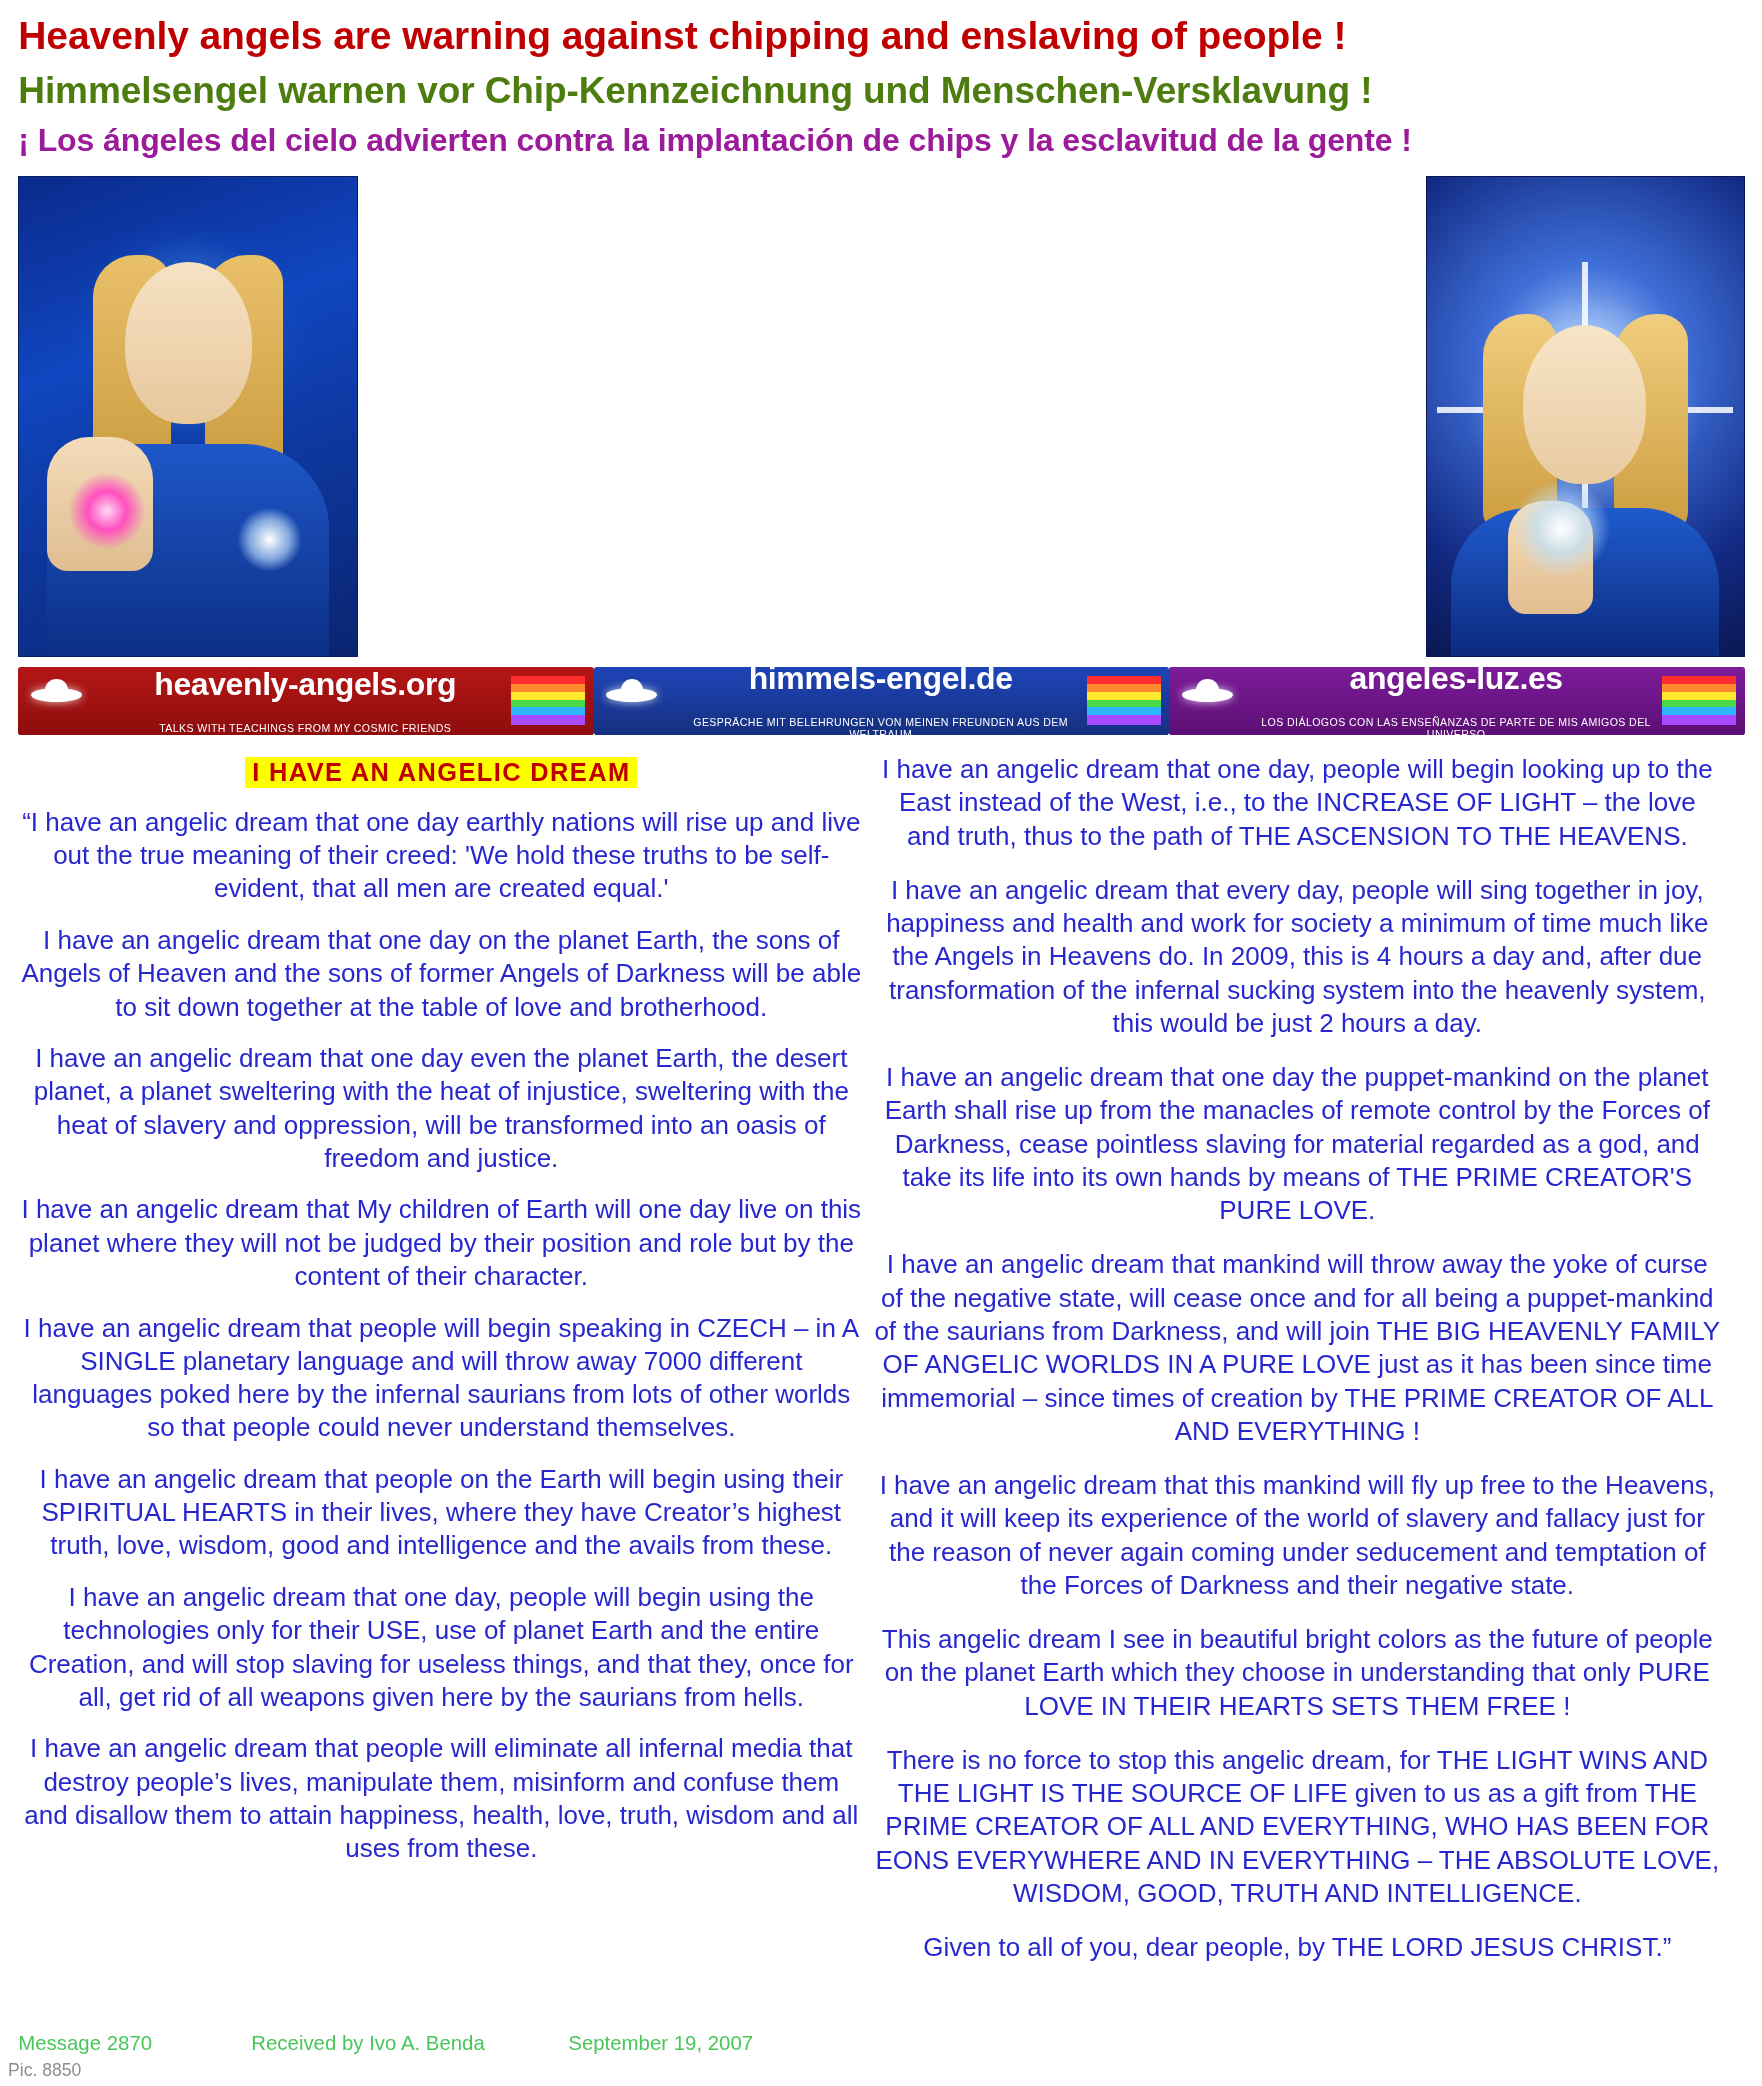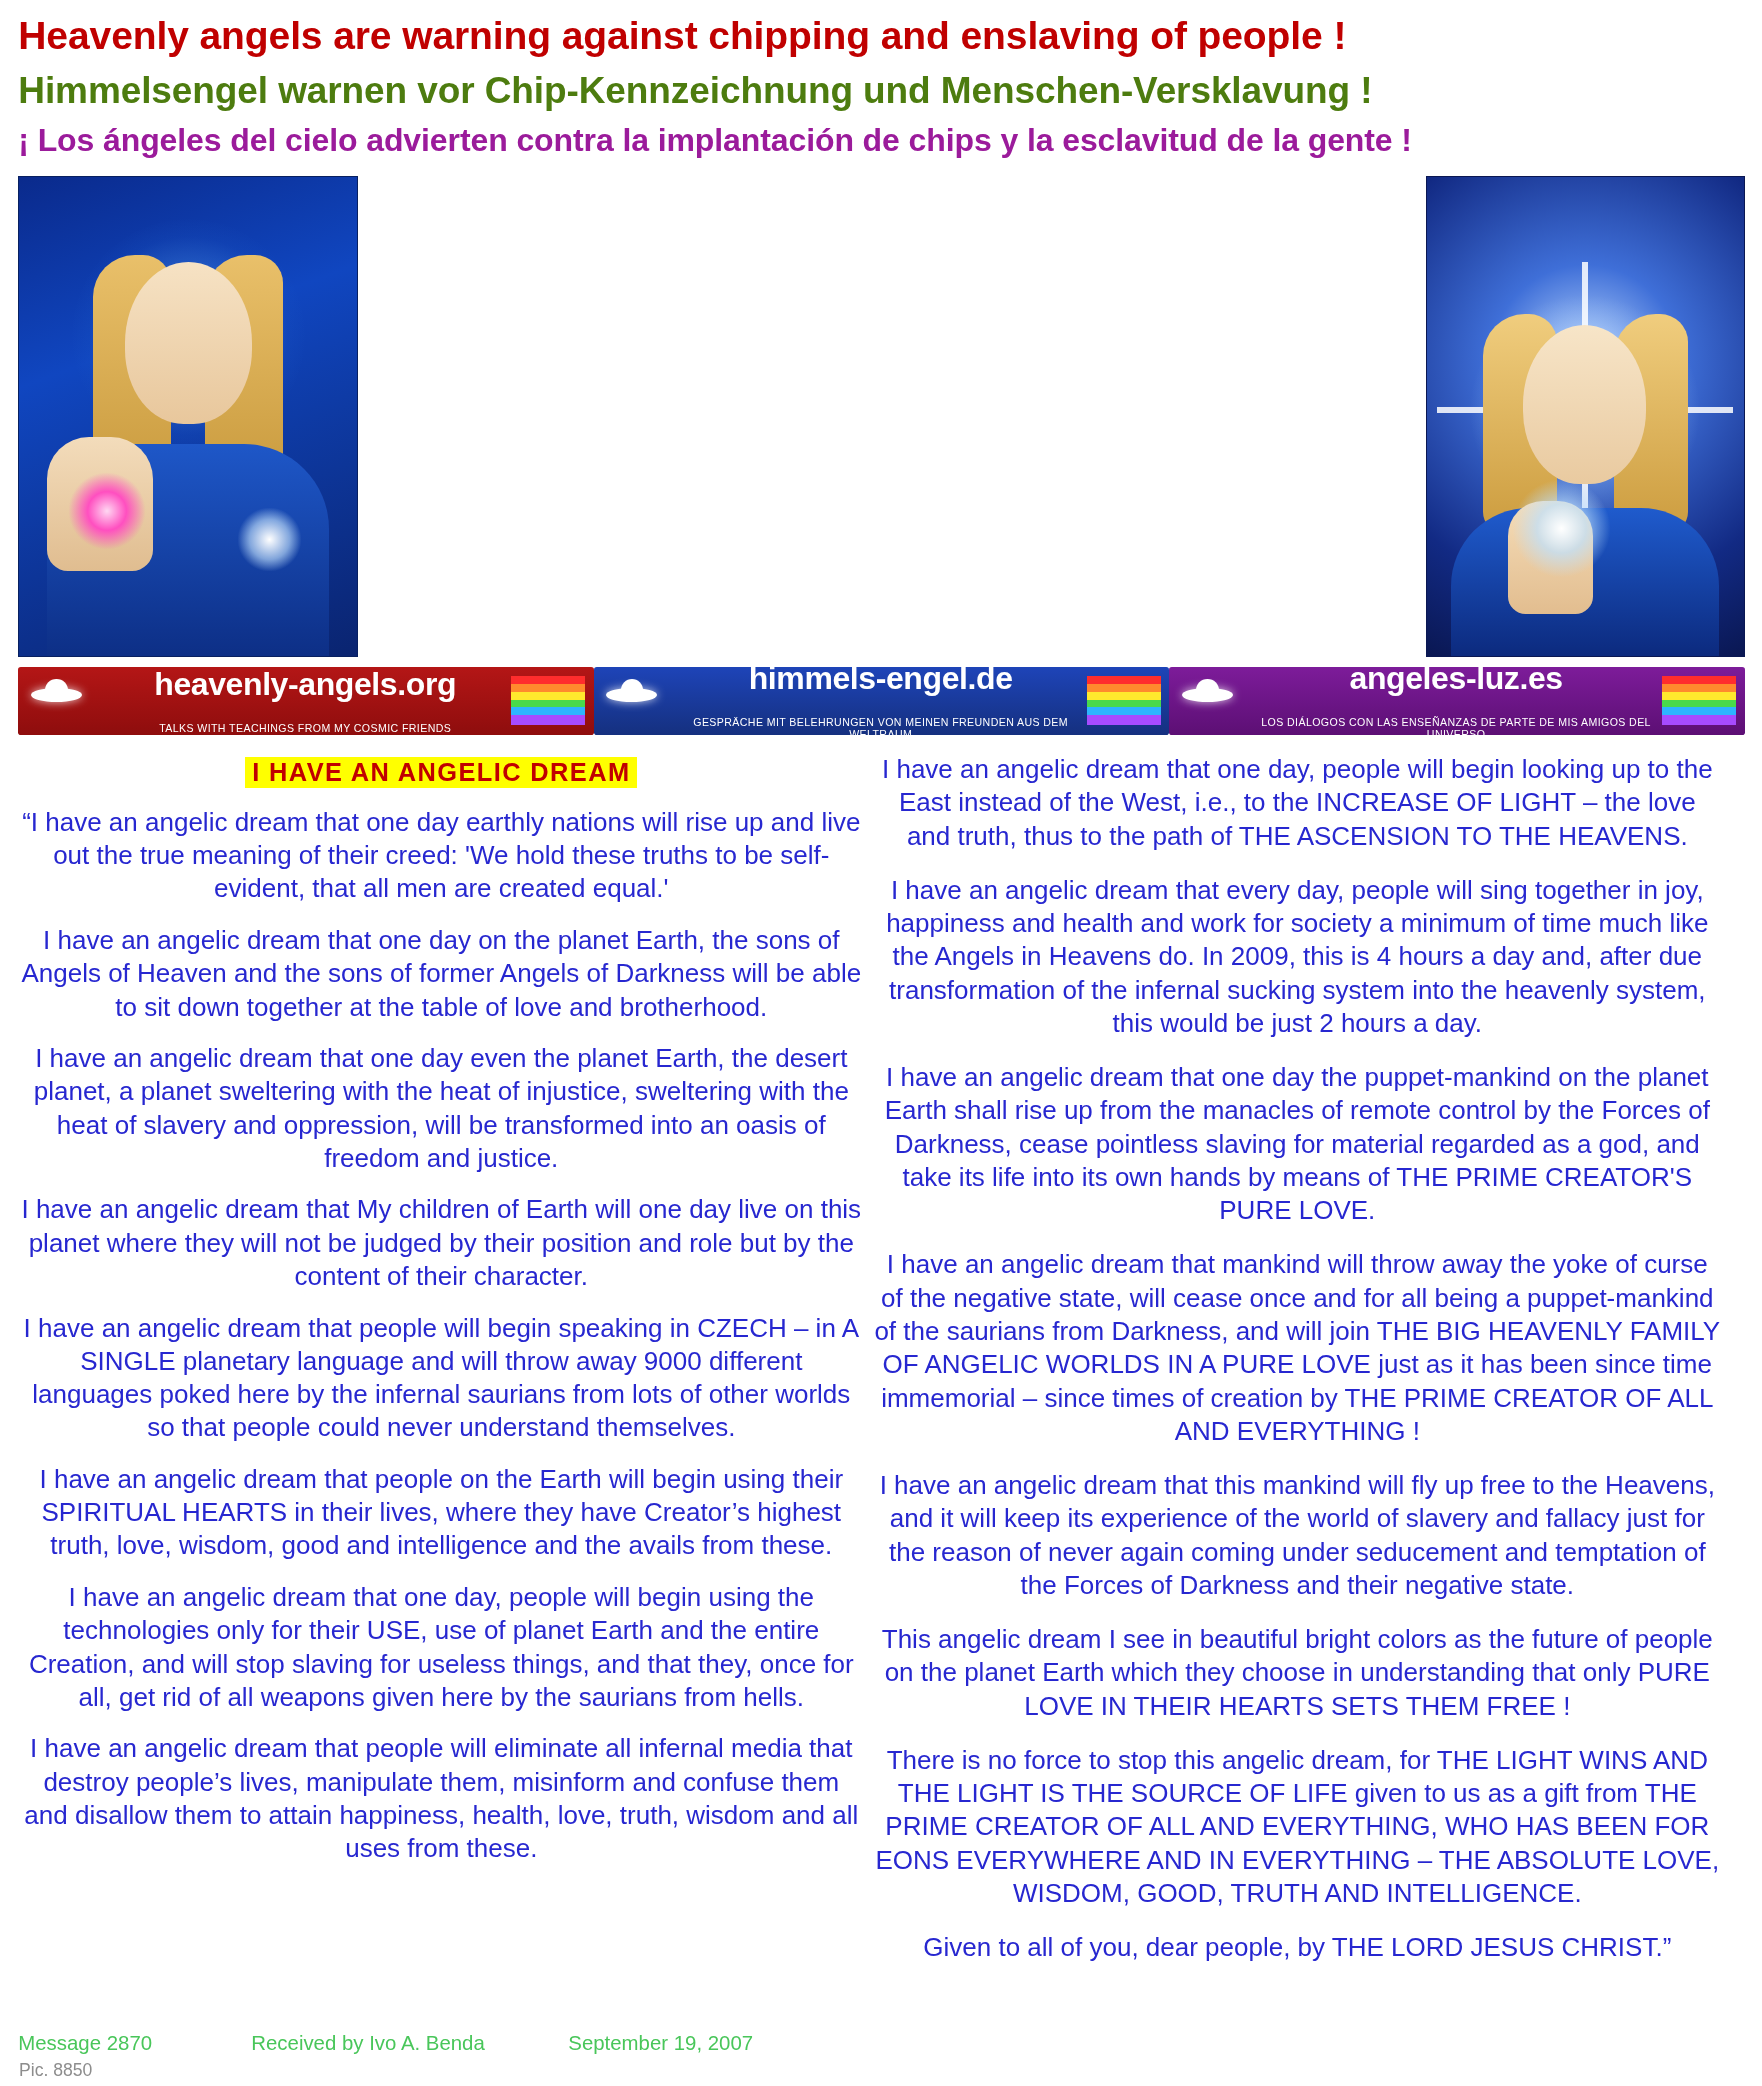--- a/index.html
+++ b/index.html
@@ -362,21 +362,21 @@
     width: 857px;
     display: flex;
     color: #49c65a;
     font-size: 20.4px;
   }
   .footer .f1 { width: 233px; }
   .footer .f2 { width: 317px; }
   .footer .f3 { width: 282px; }
   .piccode {
     position: absolute;
-    left: 19px;
+    left: 8px;
     bottom: 5.6px;
     color: #8d8d8d;
     font-size: 17.6px;
   }
 </style>
 </head>
 <body>
 
 <div class="page">
 
@@ -455,21 +455,21 @@
   <div class="columns">
 
     <div class="col col-left">
       <div class="angelic-title">
         <span>I  HAVE  AN  ANGELIC  DREAM</span>
       </div>
       <p class="para">“I have an angelic dream that one day earthly nations will rise up and live out the true meaning of their creed: 'We hold these truths to be self-evident, that all men are created equal.'</p>
       <p class="para">I have an angelic dream that one day on the planet Earth, the sons of Angels of Heaven and the sons of former Angels of Darkness will be able to sit down together at the table of love and brotherhood.</p>
       <p class="para">I have an angelic dream that one day even the planet Earth, the desert planet, a planet sweltering with the heat of injustice, sweltering with the heat of slavery and oppression, will be transformed into an oasis of freedom and justice.</p>
       <p class="para">I have an angelic dream that My children of Earth will one day live on this planet where they will not be judged by their position and role but by the content of their character.</p>
-      <p class="para">I have an angelic dream that people will begin speaking in CZECH – in A SINGLE planetary language and will throw away 9000 different languages poked here by the infernal saurians from lots of other worlds so that people could never understand themselves.</p>
+      <p class="para">I have an angelic dream that people will begin speaking in CZECH – in A SINGLE planetary language and will throw away 7000 different languages poked here by the infernal saurians from lots of other worlds so that people could never understand themselves.</p>
       <p class="para">I have an angelic dream that people on the Earth will begin using their SPIRITUAL HEARTS in their lives, where they have Creator’s highest truth, love, wisdom, good and intelligence and the avails from these.</p>
       <p class="para">I have an angelic dream that one day, people will begin using the technologies only for their USE, use of planet Earth and the entire Creation, and will stop slaving for useless things, and that they, once for all, get rid of all weapons given here by the saurians from hells.</p>
       <p class="para">I have an angelic dream that people will eliminate all infernal media that destroy people’s lives, manipulate them, misinform and confuse them and disallow them to attain happiness, health, love, truth, wisdom and all uses from these.</p>
     </div>
 
     <div class="col col-right">
       <p class="para">I have an angelic dream that one day, people will begin looking up to the East instead of the West, i.e., to the INCREASE OF LIGHT – the love and truth, thus to the path of THE ASCENSION TO THE HEAVENS.</p>
       <p class="para">I have an angelic dream that every day, people will sing together in joy, happiness and health and work for society a minimum of time much like the Angels in Heavens do. In 2009, this is 4 hours a day and, after due transformation of the infernal sucking system into the heavenly system, this would be just 2 hours a day.</p>
       <p class="para">I have an angelic dream that one day the puppet-mankind on the planet Earth shall rise up from the manacles of remote control by the Forces of Darkness, cease pointless slaving for material regarded as a god, and take its life into its own hands by means of THE PRIME CREATOR'S PURE LOVE.</p>
       <p class="para">I have an angelic dream that mankind will throw away the yoke of curse of the negative state, will cease once and for all being a puppet-mankind of the saurians from Darkness, and will join THE BIG HEAVENLY FAMILY OF ANGELIC WORLDS IN A PURE LOVE just as it has been since time immemorial – since times of creation by THE PRIME CREATOR OF ALL AND EVERYTHING !</p>

